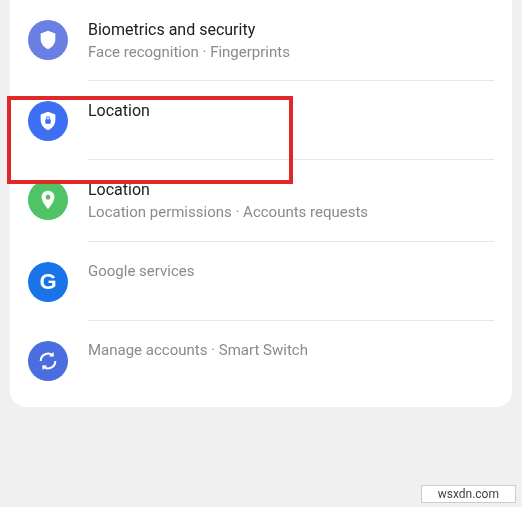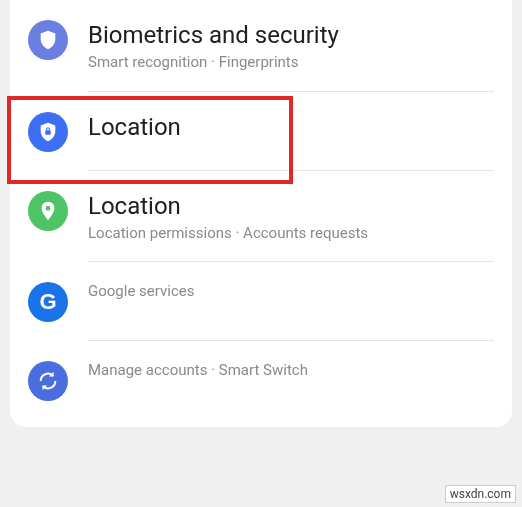--- a/index.html
+++ b/index.html
@@ -36,21 +36,21 @@
       margin-top: 2px;
     }
     .icon-wrap svg { width: 22px; height: 22px; }
     .icon-wrap.blue { background: #6b7fe3; }
     .icon-wrap.blue-strong { background: #3d6ff5; }
     .icon-wrap.green { background: #4fc466; }
     .icon-wrap.google-blue { background: #1a73e8; }
     .icon-wrap.circle-blue { background: #4a6de0; }
     .item-text { flex: 1; padding-top: 2px; }
     .item-title {
-      font-size: 24px;
+      font-size: 16px;
       color: #202020;
       font-weight: 400;
       line-height: 1.3;
       margin-bottom: 2px;
     }
     .item-subtitle {
       font-size: 15px;
       color: #8a8a8a;
       font-weight: 400;
       line-height: 1.3;
@@ -70,21 +70,21 @@
       width: 286px;
       height: 88px;
     }
     .watermark {
       position: absolute;
       bottom: 4px;
       right: 6px;
       background: #ffffff;
       font-size: 12px;
       color: #444;
-      padding: 1px 4px;
+      padding: 1px 16px;
       border: 1px solid #ccc;
     }
     .google-g {
       font-family: "Product Sans", Arial, sans-serif;
       font-weight: 700;
       color: #fff;
       font-size: 22px;
     }
   </style>
 </head>
@@ -93,21 +93,21 @@
 <div class="settings-panel">
 
   <div class="settings-item">
     <div class="icon-wrap blue">
       <svg viewBox="0 0 24 24" fill="#fff">
           <path d="M12 2 L4 5 V11 C4 16 7.5 20.5 12 22 C16.5 20.5 20 16 20 11 V5 Z"></path>
         </svg>
     </div>
     <div class="item-text">
       <div class="item-title">Biometrics and security</div>
-      <div class="item-subtitle">Smart recognition  ·  Fingerprints</div>
+      <div class="item-subtitle">Face recognition  ·  Fingerprints</div>
     </div>
   </div>
   <div class="divider"></div>
 
   <div class="settings-item">
     <div class="icon-wrap blue-strong">
       <svg viewBox="0 0 24 24" fill="#fff">
           <path d="M12 2 L4 5 V11 C4 16 7.5 20.5 12 22 C16.5 20.5 20 16 20 11 V5 Z"></path>
           <rect x="9" y="10" width="6" height="5" rx="1" fill="#3d6ff5"></rect>
           <path d="M10.5 10 V8.8 a1.5 1.5 0 0 1 3 0 V10" stroke="#3d6ff5" stroke-width="1.2" fill="none"></path>

